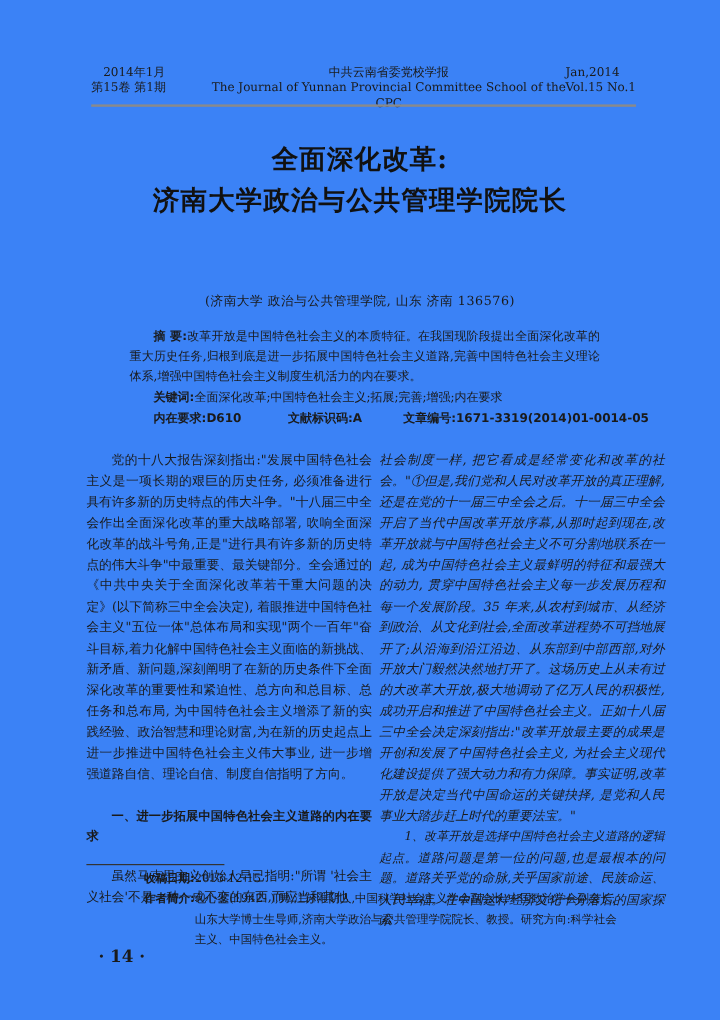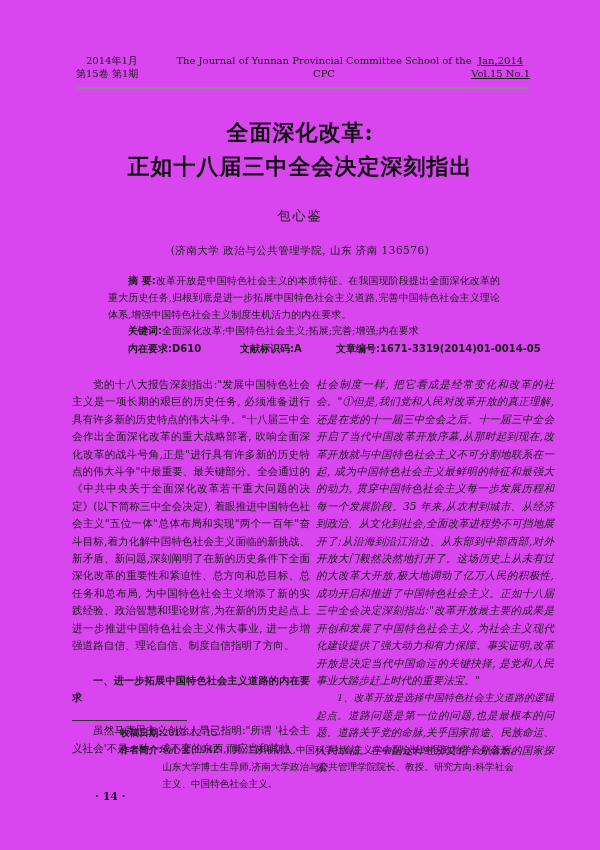--- a/index.html
+++ b/index.html
@@ -12,36 +12,36 @@
       height: 850px;
       position: relative;
       overflow: hidden;
       color: #1a1a1a;
       font-family: "DejaVu Serif", "Liberation Serif", serif;
     }
     .page {
       position: absolute;
       left: 0; top: 0;
       width: 600px; height: 850px;
-      background: #d946ef;
+      background: #3b82f6;
     }
     
     .run-header {
       position: absolute;
       left: 76px;
       top: 54px;
       width: 454px;
       height: 30px;
       font-size: 10px;
       line-height: 13px;
     }
     .rh-left { position: absolute; left: 0; top: 0; }
     .rh-left .l1 { padding-left: 10px; }
     .rh-center { position: absolute; left: 98px; top: 0; width: 300px; text-align: center; }
-    .rh-right { position: absolute; right: 0; top: 0; text-align: center; text-decoration: underline; }
+    .rh-right { position: absolute; right: 0; top: 0; text-align: left; }
     .rh-rule {
       position: absolute;
       left: 76px;
       top: 87px;
       width: 454px;
       height: 2px;
       background: #8a8a8a;
     }
     
     .title {
@@ -145,49 +145,49 @@
       top: 724px;
       width: 426px;
       font-size: 9.6px;
       line-height: 17px;
     }
     .footnote .lbl { font-weight: bold; font-family: "DejaVu Sans", "Liberation Sans", sans-serif; margin-left: 20px; }
     .footnote .row { position: relative; }
     .footnote .bio-text { display: inline-block; vertical-align: top; width: 356px; }
     .page-num {
       position: absolute;
-      left: 95px;
+      left: 82px;
       top: 790px;
-      font-size: 11px;
+      font-size: 14px;
       font-weight: bold;
     }
   </style>
 </head>
 <body>
 
 <div class="page">
 
   <div class="run-header">
     <div class="rh-left">
       <div class="l1">2014年1月</div>
       <div>第15卷  第1期</div>
     </div>
     <div class="rh-center">
+      <div>中共云南省委党校学报</div>
       <div>The Journal of Yunnan Provincial Committee School of the CPC</div>
     </div>
     <div class="rh-right">
       <div>Jan,2014</div>
       <div>Vol.15   No.1</div>
     </div>
   </div>
   <div class="rh-rule"></div>
 
   <div class="title t1">全面深化改革:</div>
-  <div class="title t2">正如十八届三中全会决定深刻指出</div>
-  <div class="author">包心鉴</div>
+  <div class="title t2">济南大学政治与公共管理学院院长</div>
   <div class="affil">(济南大学   政治与公共管理学院, 山东   济南   136576)</div>
 
   <div class="abstract">
     <p><span class="lbl">摘   要:</span><span>改革开放是中国特色社会主义的本质特征。在我国现阶段提出全面深化改革的重大历史任务,归根到底是进一步拓展中国特色社会主义道路,完善中国特色社会主义理论体系,增强中国特色社会主义制度生机活力的内在要求。</span></p>
   </div>
   <div class="keywords">
     <span class="lbl">关键词:</span><span>全面深化改革;中国特色社会主义;拓展;完善;增强;内在要求</span>
   </div>
   <div class="classline">
     <span class="cl1">内在要求:D610</span>

